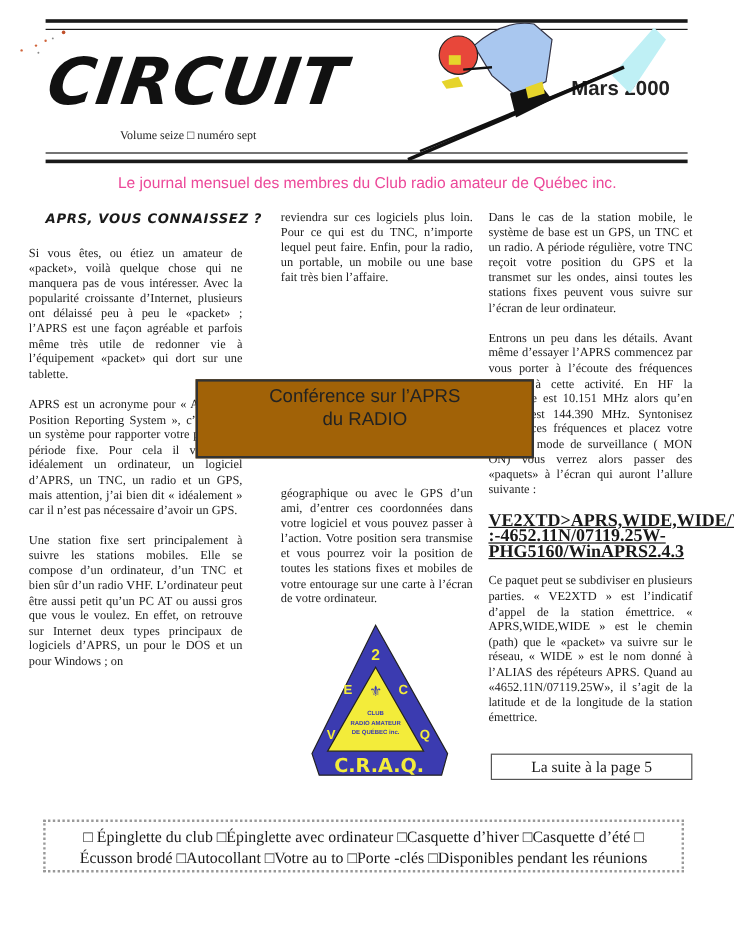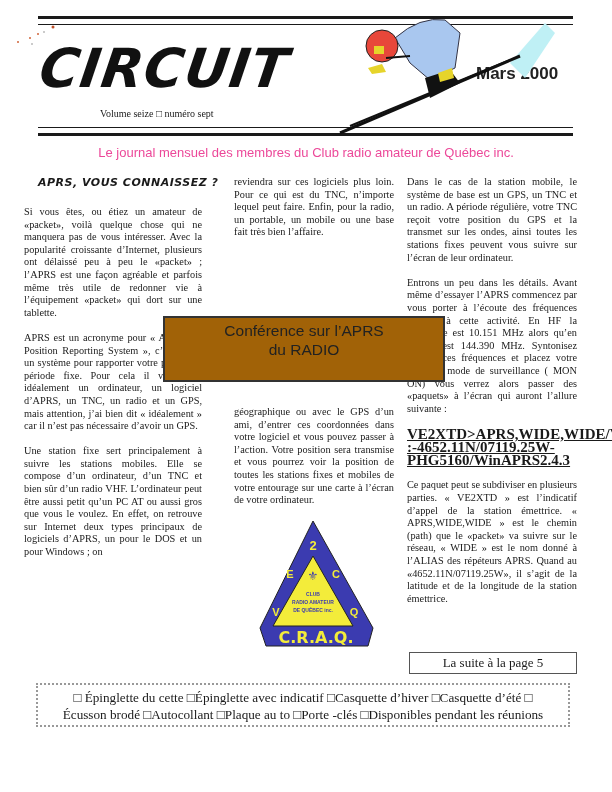--- a/index.html
+++ b/index.html
@@ -17,21 +17,21 @@
     font-family: "Liberation Sans", sans-serif; font-size: 13px; color: #ec4899; }
   .col { position: absolute; font-size: 10.3px; line-height: 12.6px; text-align: justify; }
   .col p { margin: 0 0 12.6px 0; }
   .heading { left: 38px; top: 176px; font-family: "DejaVu Sans", sans-serif; font-weight: bold;
     font-style: italic; font-size: 11px; letter-spacing: 0.5px; text-align: right; }
   .callout { left: 163px; top: 316px; width: 282px; height: 66px; background: #a16207;
     border: 2px solid #333; box-sizing: border-box; text-align: center;
     font-family: "Liberation Sans", sans-serif; font-size: 15.5px; line-height: 19px;
     padding-top: 3px; color: #222; }
   .packet { font-weight: bold; text-decoration: underline; font-size: 15px; line-height: 13px; }
-  .continue-box { left: 409px; top: 652px; width: 168px; height: 22px; border: 1px solid #555;
+  .continue-box { left: 409px; top: 628px; width: 168px; height: 22px; border: 1px solid #555;
     box-sizing: border-box; text-align: center; font-size: 13px; line-height: 20px; }
   .promo { left: 36px; top: 683px; width: 534px; height: 44px; box-sizing: border-box;
     border: 2px dotted #999; text-align: center; font-size: 13.2px; line-height: 17px; padding-top: 4px; }
   .logo { left: 258px; top: 518px; width: 120px; height: 135px; }
   .skier { left: 330px; top: 8px; width: 260px; height: 128px; }
   .sparks { left: 8px; top: 22px; width: 50px; height: 30px; }
 </style>
 </head>
 <body>
 
@@ -106,15 +106,15 @@
   <text x="55" y="62" text-anchor="middle" font-size="12" fill="#3b3bb0">⚜</text>
   <text x="55" y="78" text-anchor="middle" font-family="Liberation Sans, sans-serif" font-weight="bold" font-size="5" fill="#3b3bb0">CLUB</text>
   <text x="55" y="86" text-anchor="middle" font-family="Liberation Sans, sans-serif" font-weight="bold" font-size="5" fill="#3b3bb0">RADIO AMATEUR</text>
   <text x="55" y="94" text-anchor="middle" font-family="Liberation Sans, sans-serif" font-weight="bold" font-size="5" fill="#3b3bb0">DE QUÉBEC inc.</text>
   <text x="58" y="125" text-anchor="middle" font-family="DejaVu Sans, sans-serif" font-weight="bold" font-size="16" fill="#f3ec3a">C.R.A.Q.</text>
 </svg>
 
 <div class="abs continue-box">La suite à la page 5</div>
 
 <div class="abs promo">
-  <div>□ Épinglette du cette □Épinglette avec indicatif □Casquette d’hiver □Casquette d’été □</div>
-  <div>Écusson brodé □Autocollant □Plaque au    to □Porte  -clés □Disponibles pendant les réunions</div>
+  <div>□ Épinglette du club □Épinglette avec ordinateur □Casquette d’hiver □Casquette d’été □</div>
+  <div>Écusson brodé □Autocollant □Votre au    to □Porte  -clés □Disponibles pendant les réunions</div>
 </div>
 
 </body></html>

